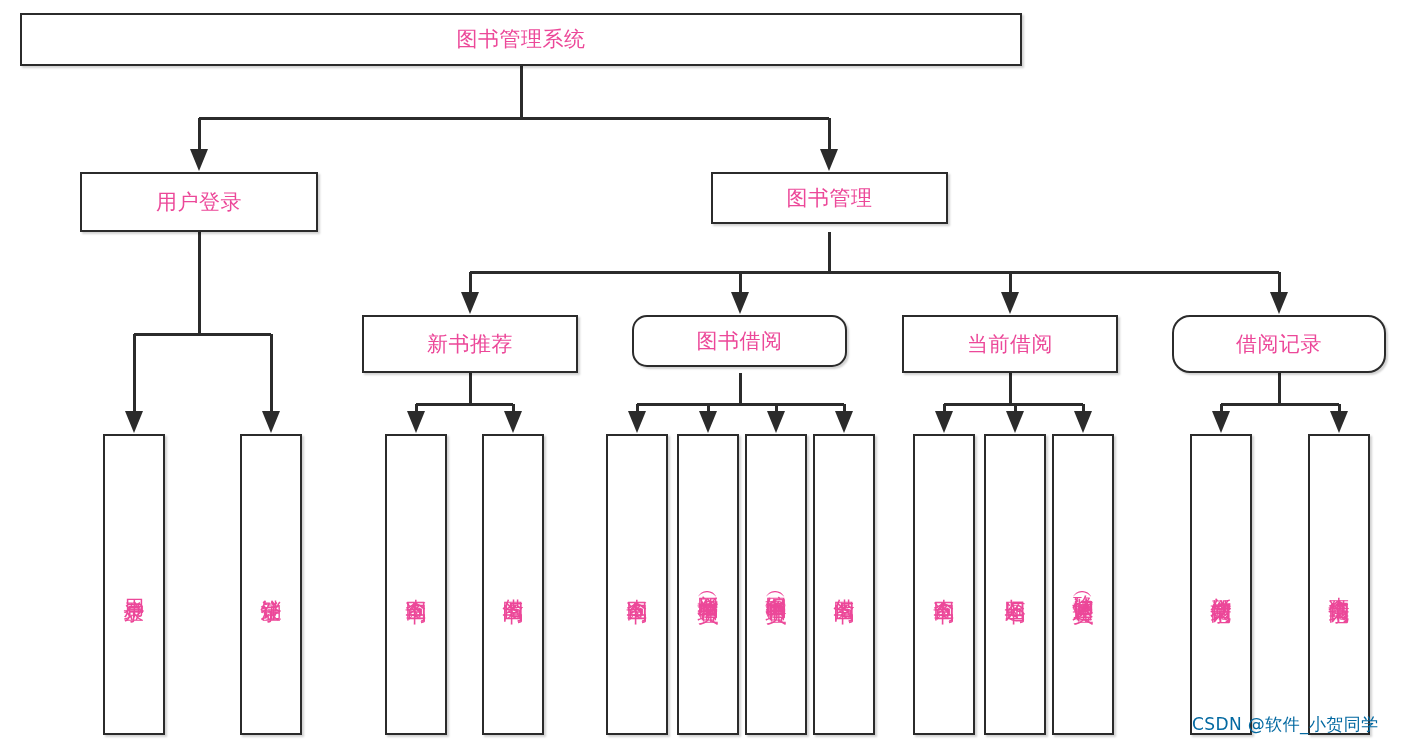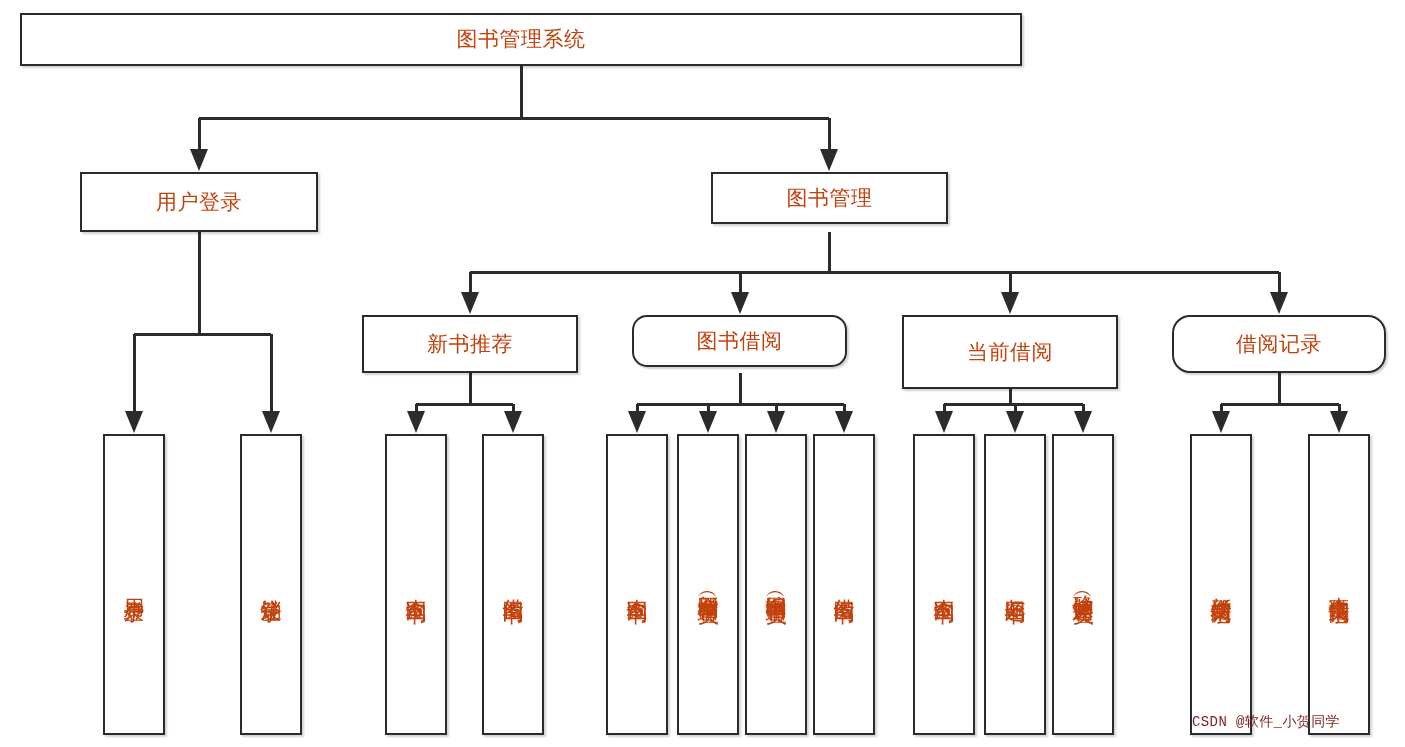--- a/index.html
+++ b/index.html
@@ -41,21 +41,21 @@
     display: flex;
     align-items: center;
     justify-content: center;
     overflow: hidden;
   }
   .node-label {
     display: block;
     text-align: center;
     line-height: 1.18;
     letter-spacing: 0.5px;
-    color: #c2410c;
+    color: #ec4899;
     white-space: pre;
   }
   .node-box.horizontal .node-label {
     font-size: 21px;
   }
   .node-box.vertical {
     align-items: center;
     justify-content: center;
   }
   .node-box.vertical .node-label {
@@ -63,26 +63,25 @@
     text-orientation: upright;
     font-size: 21px;
     line-height: 1.05;
     letter-spacing: 1.5px;
     max-height: 278px;
   }
   #watermark {
     position: absolute;
     left: 1192px;
     top: 713px;
-    font-size: 14px;
-    color: #7f1d1d;
+    font-size: 17px;
+    color: #0369a1;
     letter-spacing: 0.4px;
     white-space: nowrap;
     pointer-events: none;
-    font-family: Liberation Mono, monospace;
   }
 </style>
 </head>
 <body>
 
 <div id="diagram-root">
   <svg class="diagram-canvas" id="connector-layer" viewBox="0 0 1405 747" xmlns="http://www.w3.org/2000/svg" aria-hidden="true">
       <g>
         <line x1="521" y1="66" x2="521" y2="118" stroke="#2b2b2b" stroke-width="3" shape-rendering="crispEdges"></line>
         <line x1="199" y1="118" x2="829" y2="118" stroke="#2b2b2b" stroke-width="3" shape-rendering="crispEdges"></line>
@@ -160,21 +159,21 @@
       </div>
       <div class="node-box horizontal" style="left: 711px; top: 172px; width: 237px; height: 52px;">
         <span class="node-label">图书管理</span>
       </div>
       <div class="node-box horizontal" style="left: 362px; top: 315px; width: 216px; height: 58px;">
         <span class="node-label">新书推荐</span>
       </div>
       <div class="node-box horizontal" style="left: 632px; top: 315px; width: 215px; height: 52px; border-radius: 15px;">
         <span class="node-label">图书借阅</span>
       </div>
-      <div class="node-box horizontal" style="left: 902px; top: 315px; width: 216px; height: 74px;">
+      <div class="node-box horizontal" style="left: 902px; top: 315px; width: 216px; height: 58px;">
         <span class="node-label">当前借阅</span>
       </div>
       <div class="node-box horizontal" style="left: 1172px; top: 315px; width: 214px; height: 58px; border-radius: 18px;">
         <span class="node-label">借阅记录</span>
       </div>
       <div class="node-box vertical" style="left: 103px; top: 434px; width: 62px; height: 301px;">
         <span class="node-label">用户登录</span>
       </div>
       <div class="node-box vertical" style="left: 240px; top: 434px; width: 62px; height: 301px;">
         <span class="node-label">注销登录</span>

